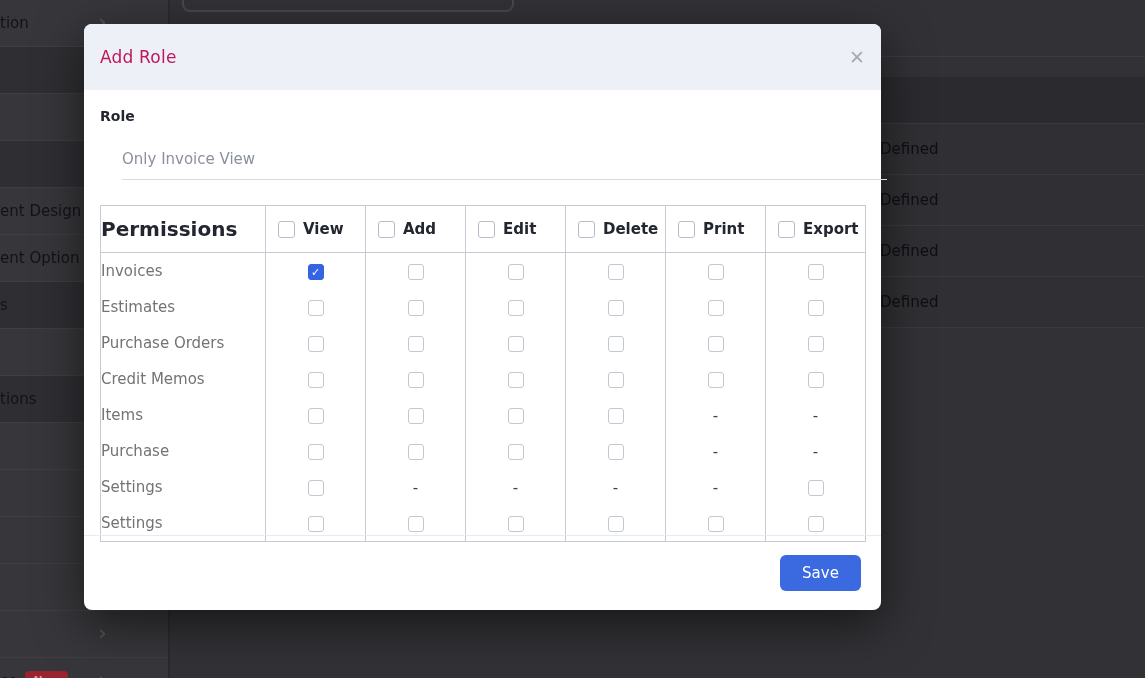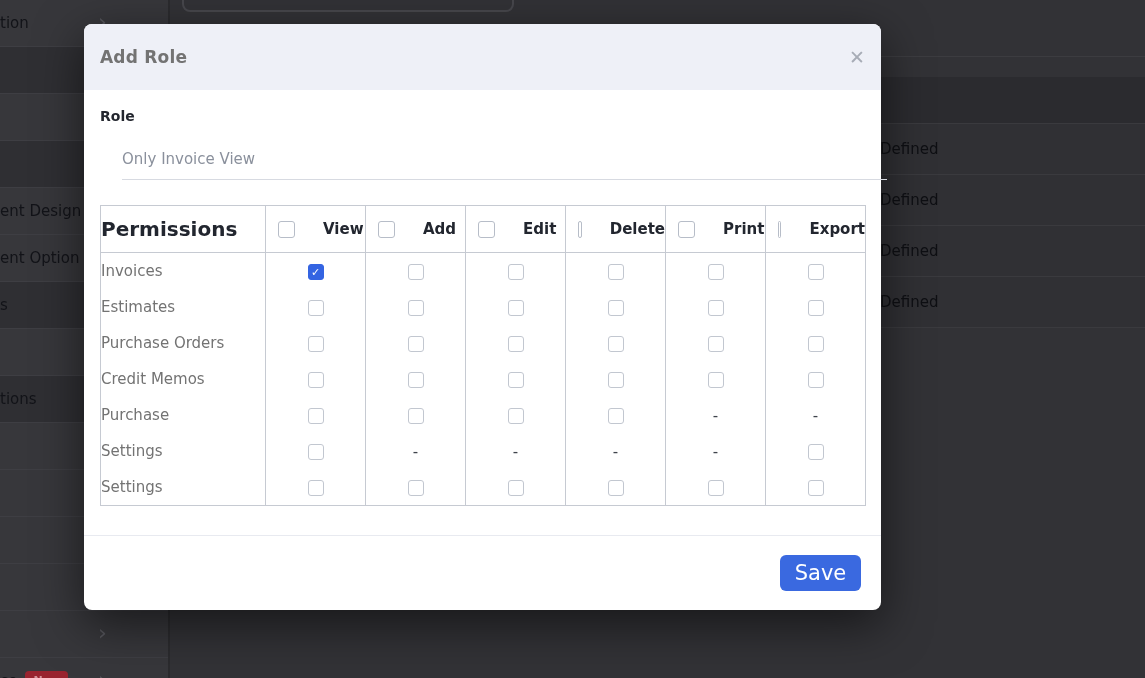--- a/index.html
+++ b/index.html
@@ -29,54 +29,54 @@
   .bg-row{height:50px;background:#303034;border-bottom:1px solid #3a3a3e;
           display:flex;align-items:center;}
   .bg-row span{padding-left:710px;font-size:15px;color:#0e0f13;}
 
   
   .modal{position:absolute;left:84px;top:24px;width:797px;height:586px;background:#ffffff;
          border-radius:8px;box-shadow:0 14px 48px rgba(0,0,0,.55);}
   .modal-header{height:66px;background:#eef0f7;border-radius:8px 8px 0 0;
                 display:flex;align-items:center;justify-content:space-between;
                 padding:0 16px;box-sizing:border-box;}
-  .modal-title{font-size:17px;font-weight:700;color:#737373;letter-spacing:.2px;}
+  .modal-title{font-size:17px;font-weight:400;color:#be185d;letter-spacing:.2px;}
   .close-btn{background:none;border:none;font-size:19px;color:#a7acb6;cursor:pointer;
              padding:0;line-height:1;font-family:inherit;}
   .modal-body{padding:18px 16px 0;box-sizing:border-box;}
   .role-label{display:block;font-size:14px;font-weight:600;color:#23262e;margin-bottom:24px;}
   .role-input{display:block;width:100%;border:none;border-bottom:1px solid #d7dae1;
               font-size:15px;color:#8a909c;padding:2px 0 11px;outline:none;
               background:transparent;font-family:inherit;box-sizing:border-box;margin-left:22px;}
 
   table.perm{margin-top:25px;width:765px;border-collapse:collapse;table-layout:fixed;
              border:1px solid #c6cad2;}
   table.perm col.c0{width:165px;}
   table.perm col.cn{width:100px;}
   table.perm th{height:46px;border:1px solid #c6cad2;text-align:left;font-weight:600;
                 color:#22262f;padding:0;}
   th.first{padding-left:18px;font-size:20px;}
-  .hcell{display:flex;align-items:center;gap:28px;padding-left:12px;font-size:15px;}
+  .hcell{display:flex;align-items:center;gap:8px;padding-left:12px;font-size:15px;}
   table.perm td{height:36px;border-left:1px solid #c6cad2;border-right:1px solid #c6cad2;
                 padding:0;}
   td.rowlabel{padding-left:20px;font-size:15px;color:#737373;}
   td.cell{text-align:center;vertical-align:middle;}
 
   .cb{display:inline-flex;width:14px;height:14px;border:1.6px solid #c2c7d0;border-radius:3px;
       background:#fff;align-items:center;justify-content:center;vertical-align:middle;
       cursor:pointer;}
   .hcb{width:15px;height:15px;border-color:#b7bdc8;}
   .cb.checked{background:#3464e2;border-color:#3464e2;}
   .cb.checked::after{content:"✓";color:#fff;font-size:11px;font-weight:bold;line-height:1;}
   .dash{color:#3e434b;font-size:15px;}
 
   .modal-footer{position:absolute;left:0;right:0;bottom:0;height:74px;
                 border-top:1px solid #e8eaf0;}
   .save-btn{position:absolute;right:20px;top:19px;width:81px;height:36px;background:#3a69e0;
-            color:#fff;border:none;border-radius:6px;font-size:21px;font-family:inherit;
+            color:#fff;border:none;border-radius:6px;font-size:15px;font-family:inherit;
             cursor:pointer;}
 </style>
 </head>
 <body>
 
 <div class="stage">
 
   <aside class="sidebar" id="sidebar">
       <div class="sb-row">
         <span class="sb-label">tion</span>
@@ -222,20 +222,29 @@
             <tr>
               <td class="rowlabel">Credit Memos</td>
               <td class="cell"><span class="cb"></span></td>
               <td class="cell"><span class="cb"></span></td>
               <td class="cell"><span class="cb"></span></td>
               <td class="cell"><span class="cb"></span></td>
               <td class="cell"><span class="cb"></span></td>
               <td class="cell"><span class="cb"></span></td>
             </tr>
             <tr>
+              <td class="rowlabel">Items</td>
+              <td class="cell"><span class="cb"></span></td>
+              <td class="cell"><span class="cb"></span></td>
+              <td class="cell"><span class="cb"></span></td>
+              <td class="cell"><span class="cb"></span></td>
+              <td class="cell"><span class="dash">-</span></td>
+              <td class="cell"><span class="dash">-</span></td>
+            </tr>
+            <tr>
               <td class="rowlabel">Purchase</td>
               <td class="cell"><span class="cb"></span></td>
               <td class="cell"><span class="cb"></span></td>
               <td class="cell"><span class="cb"></span></td>
               <td class="cell"><span class="cb"></span></td>
               <td class="cell"><span class="dash">-</span></td>
               <td class="cell"><span class="dash">-</span></td>
             </tr>
             <tr>
               <td class="rowlabel">Settings</td>

